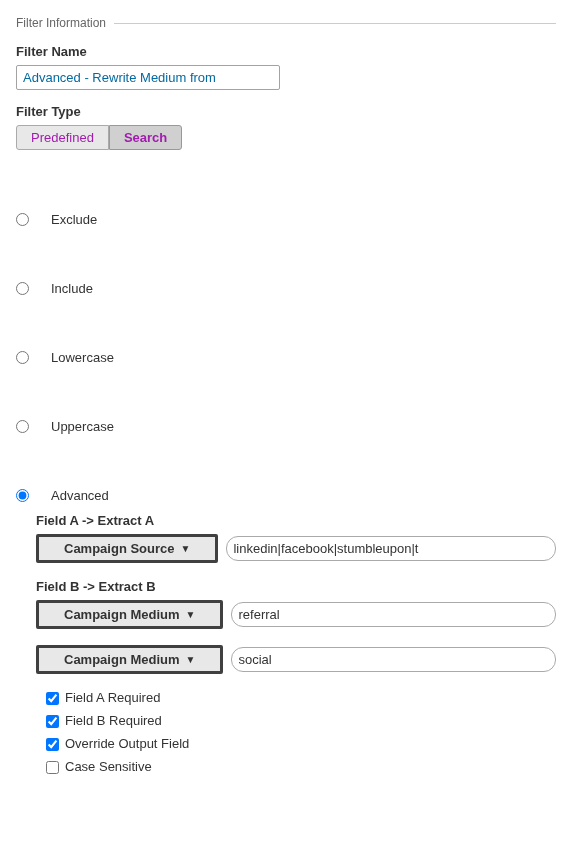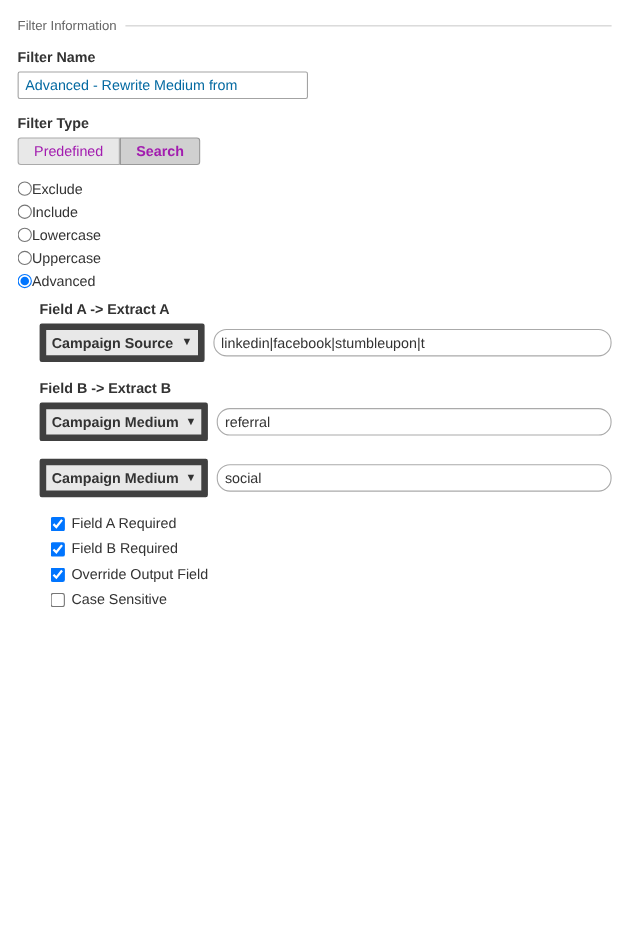--- a/index.html
+++ b/index.html
@@ -76,22 +76,23 @@
       border-color: #999;
     }
     .radio-group {
       display: flex;
       flex-direction: column;
       gap: 6px;
       margin-bottom: 10px;
     }
     .radio-item {
       display: flex;
-      gap: 0;
-      font-size: 13px;
+      gap: 22px;
+      font-size: 13px;
+      margin-top: 48px;
     }
     .radio-item input[type="radio"] {
       margin: 0;
     }
     .advanced-section {
       margin-left: 20px;
       margin-top: 6px;
     }
     .sub-field-group {
       margin-bottom: 16px;
@@ -101,22 +102,22 @@
       font-size: 13px;
       margin-bottom: 6px;
       display: block;
     }
     .field-row {
       display: flex;
       align-items: center;
       gap: 8px;
     }
     .dropdown-select {
-      padding: 4px 5px;
-      border: 6px solid #404040;
+      padding: 4px 25px;
+      border: 3px solid #404040;
       background: #e8e8e8;
       font-size: 13px;
       font-weight: bold;
       cursor: pointer;
       border-radius: 2px;
       min-width: 150px;
       display: flex;
       align-items: center;
       justify-content: space-between;
     }

